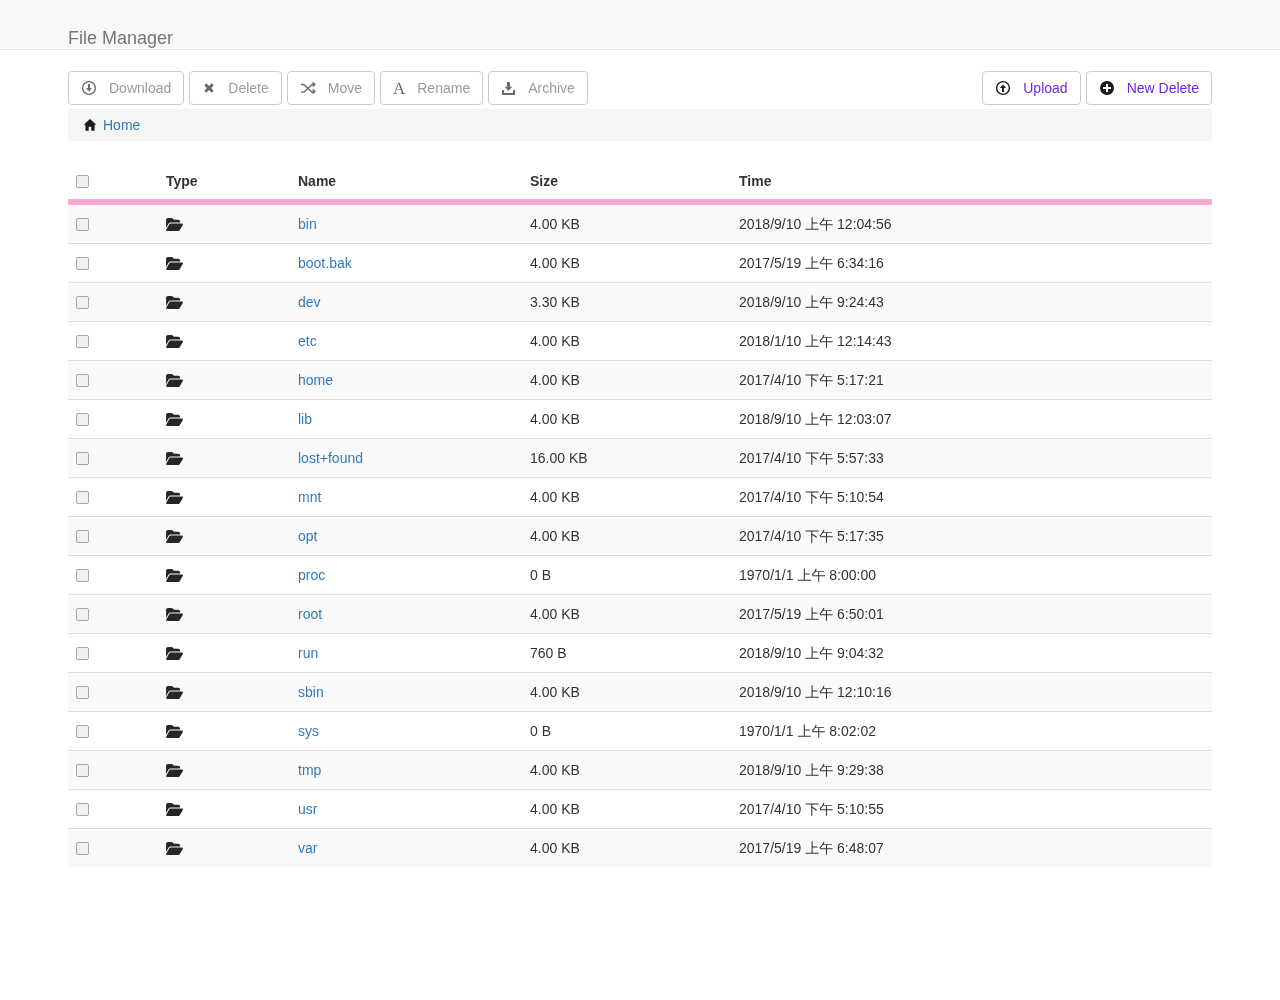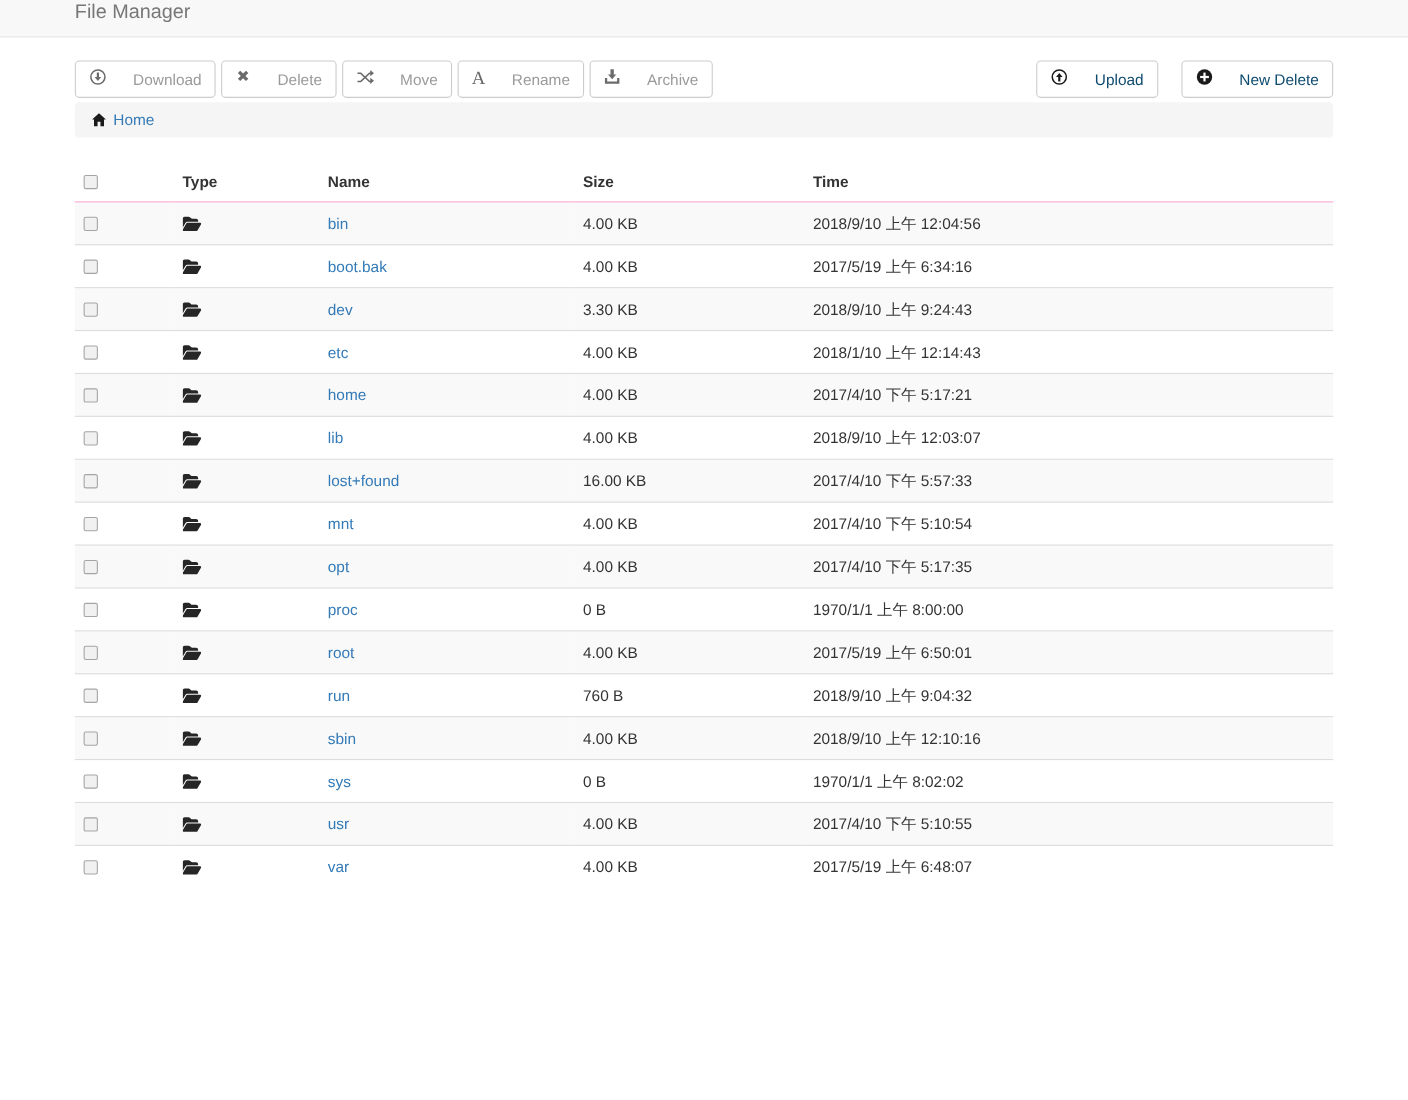--- a/index.html
+++ b/index.html
@@ -6,56 +6,56 @@
   html, body { margin: 0; padding: 0; }
   body {
     font-family: "Liberation Sans", "DejaVu Sans", sans-serif;
     font-size: 14px;
     color: #333;
     background: #fff;
     width: 1280px;
   }
   
   .navbar {
-    height: 34px;
+    height: 50px;
     background: #f8f8f8;
     border-bottom: 1px solid #e7e7e7;
     display: flex;
-    align-items: flex-start;
+    align-items: flex-end;
   }
   .navbar-title {
     margin-left: 68px;
     font-size: 18px;
     color: #777;
   }
   
   .container { width: 1144px; margin: 0 auto; }
   
   .toolbar {
     margin-top: 21px;
     display: flex;
     justify-content: space-between;
     align-items: flex-start;
   }
   .btn-group { display: flex; gap: 5px; }
   .btn {
     display: inline-flex;
-    align-items: flex-start;
-    gap: 24px;
+    align-items: center;
+    gap: 12px;
     padding: 6px 12px;
     background: #fff;
     border: 1px solid #ccc;
     border-radius: 4px;
     font-size: 14px;
     line-height: 20px;
     cursor: pointer;
     white-space: nowrap;
   }
   .btn-muted { color: #9a9a9a; }
-  .btn-dark  { color: #0c4a6e; margin-left: 16px; }
+  .btn-dark  { color: #6d28d9; }
   .btn svg { display: block; }
   .icon-a {
     font-family: "Liberation Serif", "DejaVu Serif", serif;
     font-size: 17px;
     line-height: 17px;
     color: #666;
   }
   
   .breadcrumb {
     margin-top: 4px;
@@ -76,21 +76,21 @@
   table.file-table {
     width: 100%;
     border-collapse: collapse;
     margin-top: 22px;
   }
   .file-table th {
     text-align: left;
     padding: 8px;
     font-weight: bold;
     color: #333;
-    border-bottom: 1px solid #f9a8d4;
+    border-bottom: 6px solid #f9a8d4;
     line-height: 20px;
   }
   .file-table td {
     padding: 8px;
     border-top: 1px solid #ddd;
     line-height: 22px;
     vertical-align: middle;
   }
   .file-table tbody tr:nth-of-type(odd) { background: #f9f9f9; }
   .file-table a {
@@ -476,20 +476,37 @@
               </svg>
             </span>
           </td>
           <td>
             <a href="#">sys</a>
           </td>
           <td>0 B</td>
           <td>1970/1/1 上午 8:02:02</td>
         </tr>
 
+        <tr>
+          <td>
+            <input type="checkbox" style="">
+          </td>
+          <td>
+            <span>
+              <svg width="17" height="15" viewBox="0 0 576 512">
+                <path fill="#262626" d="M88.7 223.8 0 375.8V96c0-35.3 28.7-64 64-64h117.5c17 0 33.3 6.7 45.3 18.7l26.5 26.5c12 12 28.3 18.7 45.3 18.7H416c35.3 0 64 28.7 64 64v32H144c-22.8 0-43.8 12.1-55.3 31.8zm27.6 16.1C122.1 230 132.6 224 144 224h400c11.5 0 22 6.1 27.7 16.1s5.7 22.2-.1 32.1l-112 192c-5.8 9.9-16.3 15.9-27.7 15.9H32c-11.5 0-22-6.1-27.7-16.1s-5.7-22.2.1-32.1l112-192z"></path>
+              </svg>
+            </span>
+          </td>
+          <td>
+            <a href="#">tmp</a>
+          </td>
+          <td>4.00 KB</td>
+          <td>2018/9/10 上午 9:29:38</td>
+        </tr>
 
         <tr>
           <td>
             <input type="checkbox" style="">
           </td>
           <td>
             <span>
               <svg width="17" height="15" viewBox="0 0 576 512">
                 <path fill="#262626" d="M88.7 223.8 0 375.8V96c0-35.3 28.7-64 64-64h117.5c17 0 33.3 6.7 45.3 18.7l26.5 26.5c12 12 28.3 18.7 45.3 18.7H416c35.3 0 64 28.7 64 64v32H144c-22.8 0-43.8 12.1-55.3 31.8zm27.6 16.1C122.1 230 132.6 224 144 224h400c11.5 0 22 6.1 27.7 16.1s5.7 22.2-.1 32.1l-112 192c-5.8 9.9-16.3 15.9-27.7 15.9H32c-11.5 0-22-6.1-27.7-16.1s-5.7-22.2.1-32.1l112-192z"></path>
               </svg>

